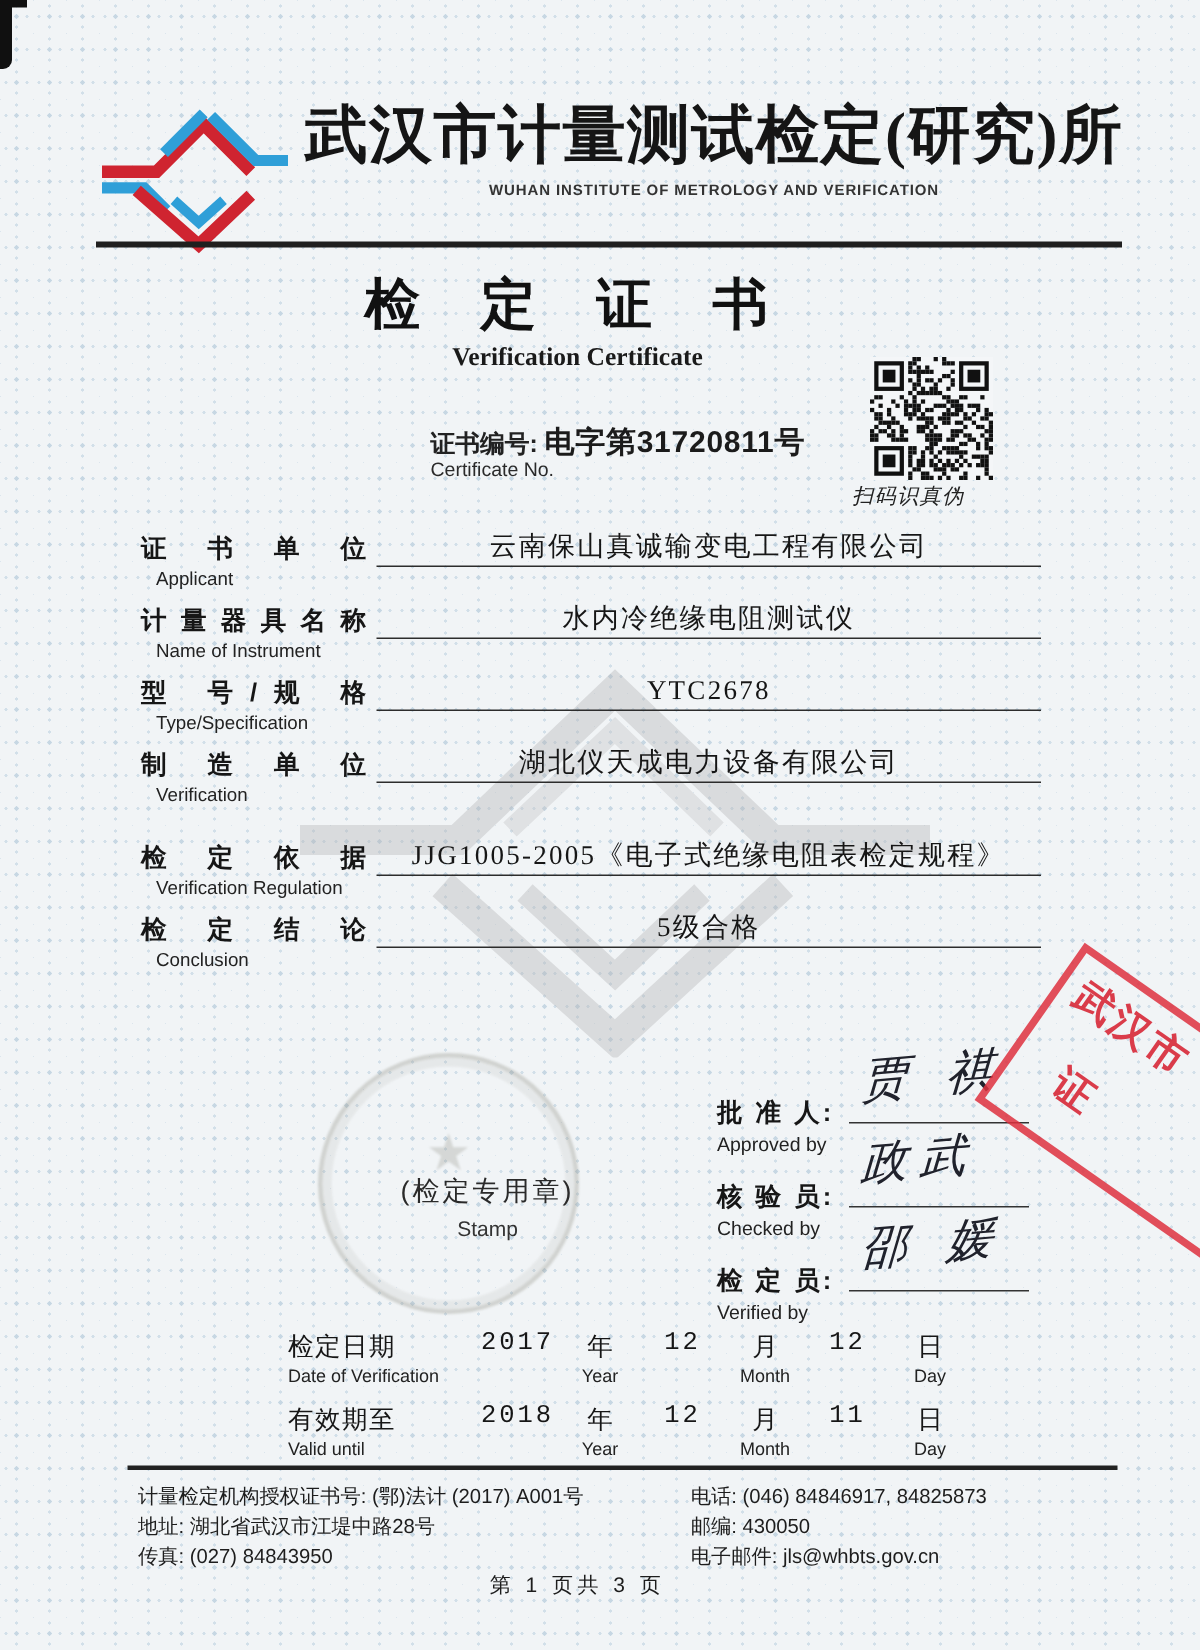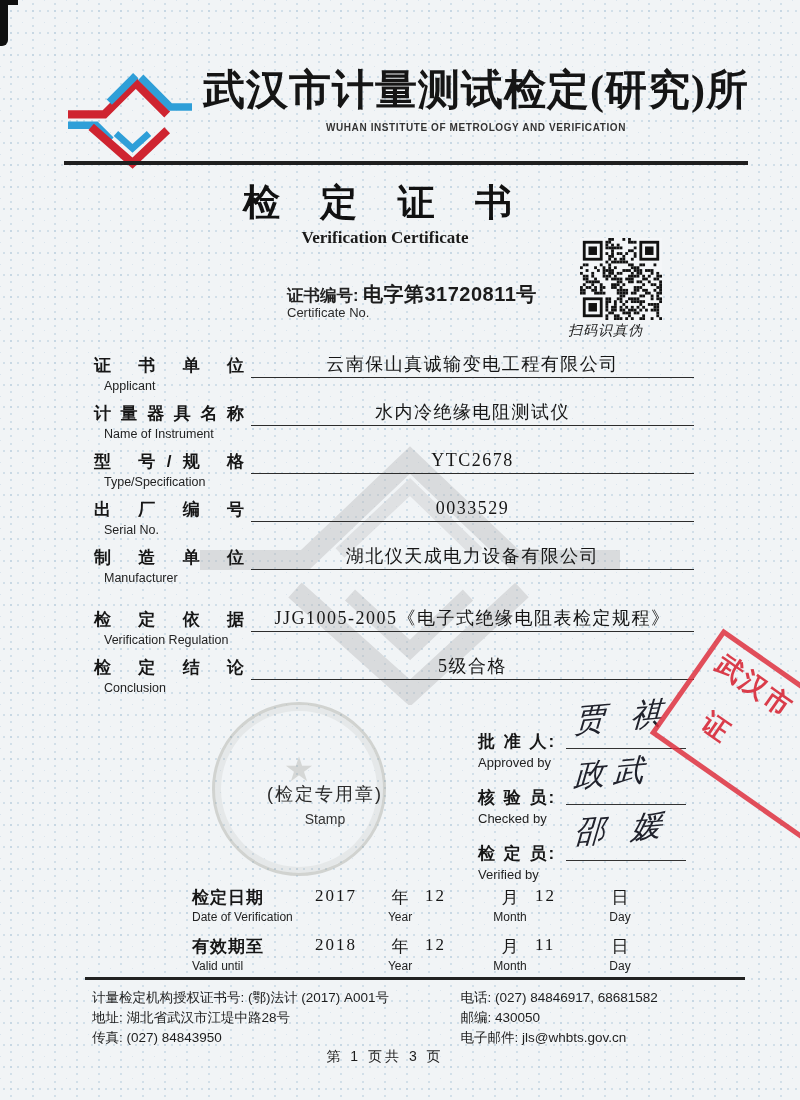--- a/index.html
+++ b/index.html
@@ -81,22 +81,22 @@
   .redstamp .l1{position:absolute;left:10px;top:6px;font-size:27px;font-weight:900;letter-spacing:2px;}
   .redstamp .l2{position:absolute;left:32px;top:62px;font-size:27px;font-weight:900;}
 
   
   .dates{position:absolute;left:192px;top:886px;}
   .drow{display:flex;margin-bottom:9px;}
   .dcol{display:flex;flex-direction:column;}
   .dc-top{font-size:17px;color:#161616;height:24px;}
   .dc-bot{font-size:12px;color:#222;height:16px;}
   .dcol.lab{width:123px;}
-  .dcol.lab .dc-top{font-weight:bold;letter-spacing:1px;}
-  .dcol.num{width:60px;text-align:left;font-family:Liberation Serif, serif;}
+  .dcol.lab .dc-top{font-weight:normal;letter-spacing:1px;}
+  .dcol.num{width:60px;text-align:center;font-family:Liberation Mono, monospace;}
   .dcol.unit{width:50px;text-align:center;}
   .dcol.num .dc-top{letter-spacing:2px;}
 
   
   .hr-foot{position:absolute;left:85px;right:55px;top:977px;height:2.5px;background:#222;}
   .footer{position:absolute;left:92px;right:50px;top:988px;display:flex;font-size:13.5px;color:#1d1d1d;}
   .fcol-l{width:56%;}
   .fcol-r{width:44%;}
   .footer div{line-height:20px;white-space:nowrap;}
   .pageno{position:absolute;left:0;right:30px;top:1048px;text-align:center;font-size:14px;color:#1d1d1d;letter-spacing:3px;}
@@ -441,27 +441,22 @@
       <span class="f-label-cn">计 量 器 具 名 称</span>
       <span class="f-label-en">Name of Instrument</span>
       <div class="f-line">水内冷绝缘电阻测试仪</div>
     </div>
     <div class="frow">
       <span class="f-label-cn">型 号/规 格</span>
       <span class="f-label-en">Type/Specification</span>
       <div class="f-line">YTC2678</div>
     </div>
     <div class="frow">
-      <span class="f-label-cn">出 厂 编 号</span>
-      <span class="f-label-en">Serial No.</span>
-      <div class="f-line">0033529</div>
-    </div>
-    <div class="frow">
       <span class="f-label-cn">制 造 单 位</span>
-      <span class="f-label-en">Manufacturer</span>
+      <span class="f-label-en">Verification</span>
       <div class="f-line">湖北仪天成电力设备有限公司</div>
     </div>
     <div class="frow gap">
       <span class="f-label-cn">检 定 依 据</span>
       <span class="f-label-en">Verification Regulation</span>
       <div class="f-line">JJG1005-2005《电子式绝缘电阻表检定规程》</div>
     </div>
     <div class="frow">
       <span class="f-label-cn">检 定 结 论</span>
       <span class="f-label-en">Conclusion</span>
@@ -563,19 +558,19 @@
   </div>
 
   <div class="hr-foot"></div>
   <div class="footer">
     <div class="fcol-l">
       <div>计量检定机构授权证书号: (鄂)法计 (2017) A001号</div>
       <div>地址: 湖北省武汉市江堤中路28号</div>
       <div>传真: (027) 84843950</div>
     </div>
     <div class="fcol-r">
-      <div>电话: (027) 84846917, 68681582</div>
+      <div>电话: (046) 84846917, 84825873</div>
       <div>邮编: 430050</div>
       <div>电子邮件: jls@whbts.gov.cn</div>
     </div>
   </div>
   <div class="pageno">第 1 页共 3 页</div>
 </div>
 
 </body></html>

